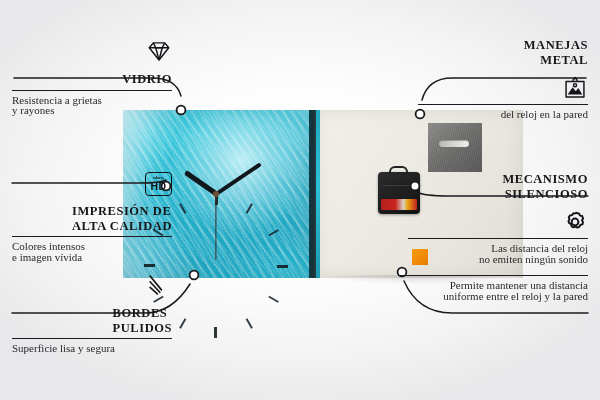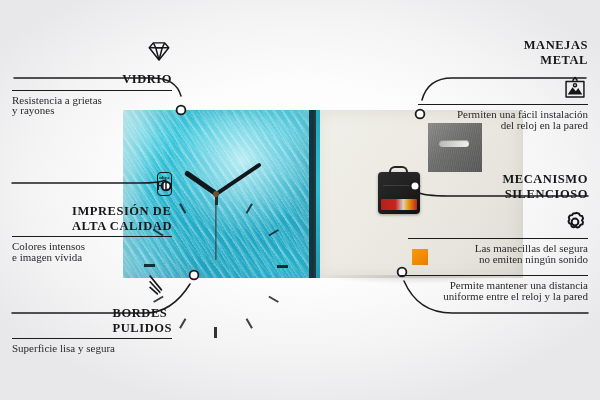--- a/index.html
+++ b/index.html
@@ -225,21 +225,21 @@
   .callout.left  { text-align: left; }
   .callout.right { text-align: right; }
 
   .head { display: flex; align-items: flex-end; gap: 8px; flex-direction: column; }
   .callout.right .head { justify-content: flex-end; }
 
   .ico { flex: 0 0 auto; width: 26px; height: 26px; display: block; }
 
   
   .hd-badge {
-    width: 15px; height: 24px;
+    width: 27px; height: 24px;
     border: 1.6px solid #15151a;
     border-radius: 4px;
     display: flex; flex-direction: column;
     align-items: center; justify-content: center;
     line-height: 1;
   }
   .hd-badge .u {
     font-size: 4.6px; font-weight: 700; letter-spacing: .2px;
     color: #15151a; margin-bottom: .5px;
   }
@@ -383,39 +383,38 @@
       <svg class="ico" viewBox="0 0 32 32">
         <g fill="none" stroke="#15151a" stroke-width="1.8" stroke-linejoin="round">
           <path d="M13 7 L16 3 L19 7"></path>
           <rect x="5" y="8" width="22" height="19"></rect>
           <path d="M7 24 L13 15 L17 20 L20 16 L25 24 Z" fill="#15151a" stroke="none"></path>
           <circle cx="16" cy="12.5" r="1.9"></circle>
         </g>
       </svg>
     </div>
     <div class="rule"></div>
-    <div class="desc">Permiten una fácil instalación</div>
     <div class="desc">del reloj en la pared</div>
   </div>
 
   <div class="callout right" style="right:12px; top:172px; width:180px;">
     <div class="head">
       <div>
         <div class="title">MECANISMO</div>
         <div class="title">SILENCIOSO</div>
       </div>
       <svg class="ico" viewBox="0 0 32 32">
         <g fill="none" stroke="#15151a" stroke-width="2.4" stroke-linejoin="round">
           <path d="M16 4.5 l3.2 .6 1.6 2.1 2.6 .0 1.7 2.8 -1.0 2.4 1.6 2.1 -0.1 2.6 -2.4 1.2 -.9 2.5 -2.2 1.4 -2.5 -.8 -2.3 1.3 -2.5 -.7 -1.1 -2.4 -2.5 -.9 -1.3 -2.3 .8 -2.4 -1.2 -2.3 .9 -2.4 2.5 -1.0 1.2 -2.3 2.6 -.6 z" transform="rotate(10 16 16)"></path>
           <circle cx="16" cy="16" r="4.2"></circle>
         </g>
       </svg>
     </div>
     <div class="rule"></div>
-    <div class="desc">Las manecillas del segura</div>
+    <div class="desc">Las distancia del reloj</div>
     <div class="desc">no emiten ningún sonido</div>
   </div>
 
   <div class="callout right" style="right:12px; top:272px; width:190px;">
     <div class="rule"></div>
     <div class="desc">Permite mantener una distancia</div>
     <div class="desc">uniforme entre el reloj y la pared</div>
   </div>
 
 </div>

